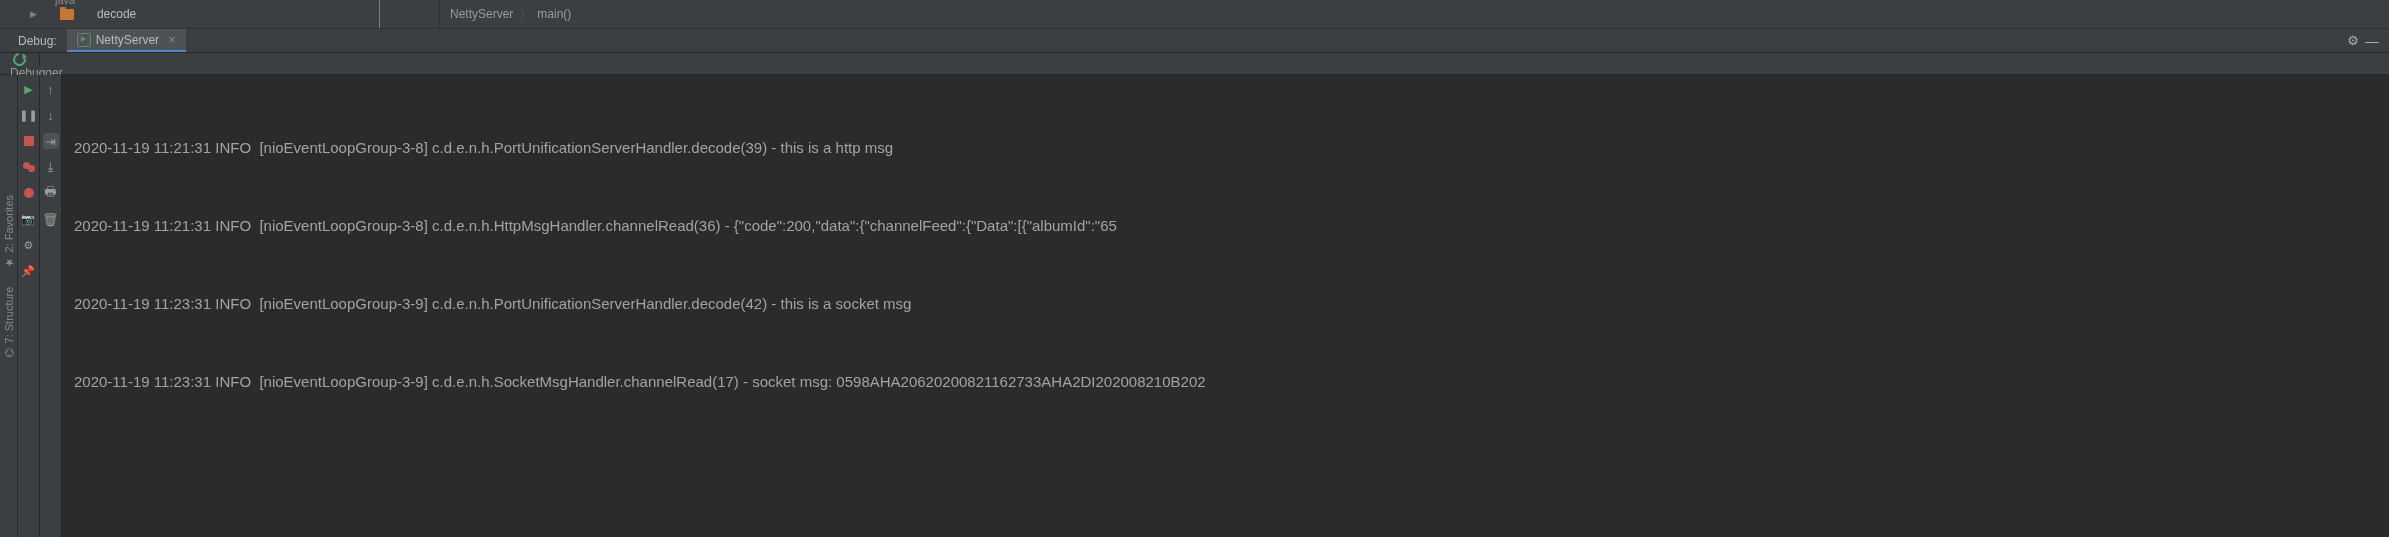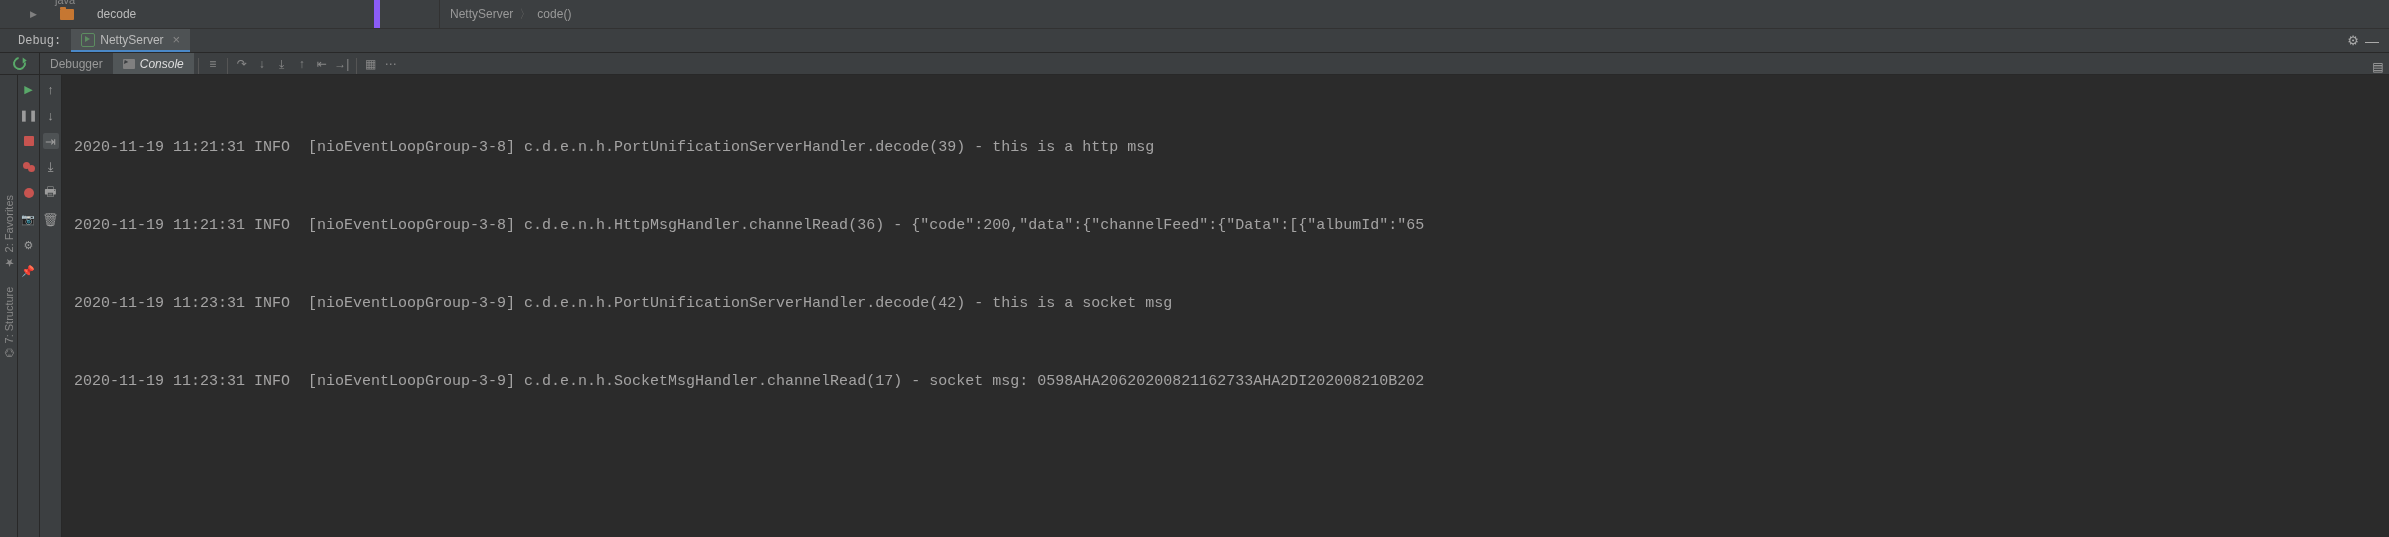--- a/index.html
+++ b/index.html
@@ -1,42 +1,42 @@
 <!DOCTYPE html>
 <html><head>
 <meta charset="utf-8">
 <style>
   * { margin:0; padding:0; box-sizing:border-box; }
   html,body { width:2389px; height:537px; background:#2b2b2b; font-family:"Segoe UI",Arial,sans-serif; font-size:12px; color:#bbbbbb; overflow:hidden; }
 
   
   .top-strip { height:29px; display:flex; background:#3c3f41; border-bottom:1px solid #323232; }
-  .tree-frag { width:380px; height:100%; display:flex; align-items:center; padding-left:30px; gap:23px; border-right:6px solid #8b5cf6; }
+  .tree-frag { width:380px; height:100%; display:flex; align-items:center; padding-left:30px; gap:23px; border-right:1px solid #8b5cf6; }
   .tree-prev { position:absolute; top:-6px; left:55px; color:#888; font-size:11px; }
   .tri { color:#808080; font-size:9px; }
   .folder-icon { width:14px; height:11px; background:#c67732; border-radius:1px; position:relative; }
   .folder-icon::before { content:""; position:absolute; top:-2px; left:0; width:6px; height:2px; background:#c67732; border-radius:1px 1px 0 0; }
   .tree-label { color:#bbbbbb; }
   .bc-spacer { width:60px; border-right:1px solid #323232; }
   .breadcrumb { flex:1; display:flex; align-items:center; padding-left:10px; gap:6px; color:#999; background:#3c3f41; }
   .bc-sep { color:#666; }
 
   
   .debug-header { height:24px; background:#3c3f41; display:flex; align-items:center; border-bottom:1px solid #282828; }
-  .debug-label { padding:0 10px 0 18px; color:#bbbbbb;font-family:Liberation Mono, monospace; }
+  .debug-label { padding:0 10px 0 18px; color:#bbbbbb; }
   .debug-tab { height:100%; display:flex; align-items:center; gap:5px; padding:0 10px; background:#4e5254; border-bottom:2px solid #4a88c7; color:#bbbbbb; }
   .run-icon { width:14px; height:14px; border:1px solid #5d8d61; border-radius:2px; position:relative; }
   .run-icon::after { content:""; position:absolute; left:3px; top:2px; border-left:5px solid #5d8d61; border-top:3px solid transparent; border-bottom:3px solid transparent; }
   .close-x { color:#888; margin-left:4px; font-size:13px; }
   .hdr-spacer { flex:1; }
   .hdr-gear { margin-right:6px; color:#aaa; font-size:13px; }
   .hdr-min { margin-right:10px; color:#aaa; font-size:14px; }
 
   
-  .tbar-row { height:22px; background:#3c3f41; display:flex; align-items:flex-end; border-bottom:1px solid #282828; }
+  .tbar-row { height:22px; background:#3c3f41; display:flex; align-items:flex-start; border-bottom:1px solid #282828;flex-direction:column; }
   .tbar-left { width:40px; height:100%; border-right:1px solid #282828; display:flex; align-items:center; justify-content:center; }
   .rerun-icon { width:13px; height:13px; border:2px solid #59a869; border-radius:50%; border-top-color:transparent; transform:rotate(35deg); position:relative; }
   .rerun-icon::after { content:""; position:absolute; top:-3px; right:-1px; border-left:3px solid transparent; border-right:3px solid transparent; border-bottom:4px solid #59a869; transform:rotate(55deg); }
   .sub-tab { height:100%; display:flex; align-items:center; padding:0 10px; color:#999; gap:5px; }
   .sub-tab.active { background:#515658; color:#ddd;font-style:italic; }
   .cons-icon { width:12px; height:10px; background:#808080; border-radius:1px; position:relative; }
   .cons-icon::before { content:"▸"; position:absolute; left:1px; top:-2px; font-size:8px; color:#3c3f41; }
   .tb-sep { width:1px; height:16px; background:#555; margin:0 4px; }
   .tb-btn { width:20px; height:20px; display:flex; align-items:center; justify-content:center; color:#888; font-size:12px; }
   .tb-spacer { flex:1; }
@@ -50,38 +50,38 @@
   .rail-btn { width:16px; height:16px; display:flex; align-items:center; justify-content:center; color:#9c9c9c; font-size:11px; }
   .rail-red { width:10px; height:10px; background:#c75450; border-radius:1px; }
   .rail-redcirc { width:10px; height:10px; background:#c75450; border-radius:50%; }
   .rail-reddbl { width:12px; height:10px; position:relative; }
   .rail-reddbl::before,.rail-reddbl::after { content:""; position:absolute; width:7px; height:7px; background:#c75450; border-radius:50%; }
   .rail-reddbl::before { left:0; top:0; }
   .rail-reddbl::after { right:0; bottom:0; }
   .gutter { width:22px; background:#3c3f41; border-right:1px solid #282828; display:flex; flex-direction:column; align-items:center; padding-top:6px; gap:10px; }
   .gut-btn { width:16px; height:16px; display:flex; align-items:center; justify-content:center; color:#9c9c9c; font-size:13px; }
   .gut-btn.sel { background:#4e5254; border-radius:2px; }
-  .console { flex:1; padding:8px 10px 0 12px; font-family:Liberation Mono, monospace; font-size:15px; line-height:26px; color:#a4a3a3; white-space:pre; overflow:hidden; }
+  .console { flex:1; padding:8px 10px 0 12px; font-family:Liberation Sans, sans-serif; font-size:15px; line-height:26px; color:#a4a3a3; white-space:pre; overflow:hidden; }
   .console .line { display:block; }
 </style>
 </head>
 <body>
 
 <div class="top-strip">
   <div class="tree-frag">
     <span class="tree-prev">java</span>
     <span class="tri">▶</span>
     <span class="folder-icon"></span>
     <span class="tree-label">decode</span>
   </div>
   <div class="bc-spacer"></div>
   <div class="breadcrumb">
     <span>NettyServer</span>
     <span class="bc-sep">〉</span>
-    <span>code()</span>
+    <span>main()</span>
   </div>
 </div>
 
 <div class="debug-header">
   <span class="debug-label">Debug:</span>
   <div class="debug-tab">
     <span class="run-icon"></span>
     <span>NettyServer</span>
     <span class="close-x">×</span>
   </div>

